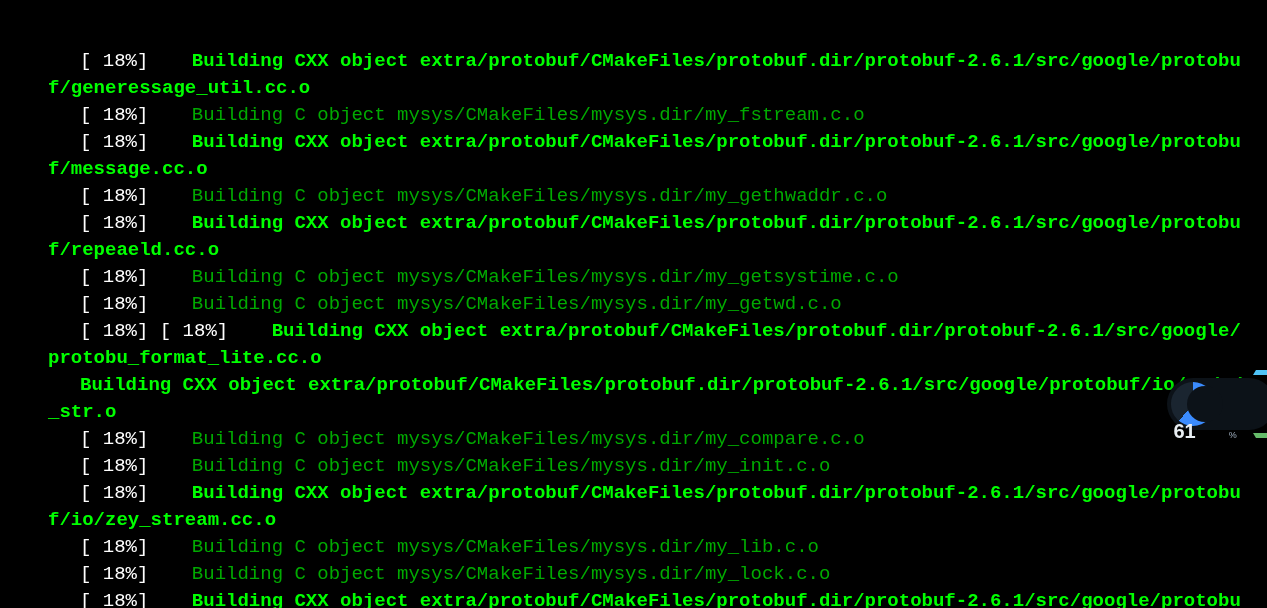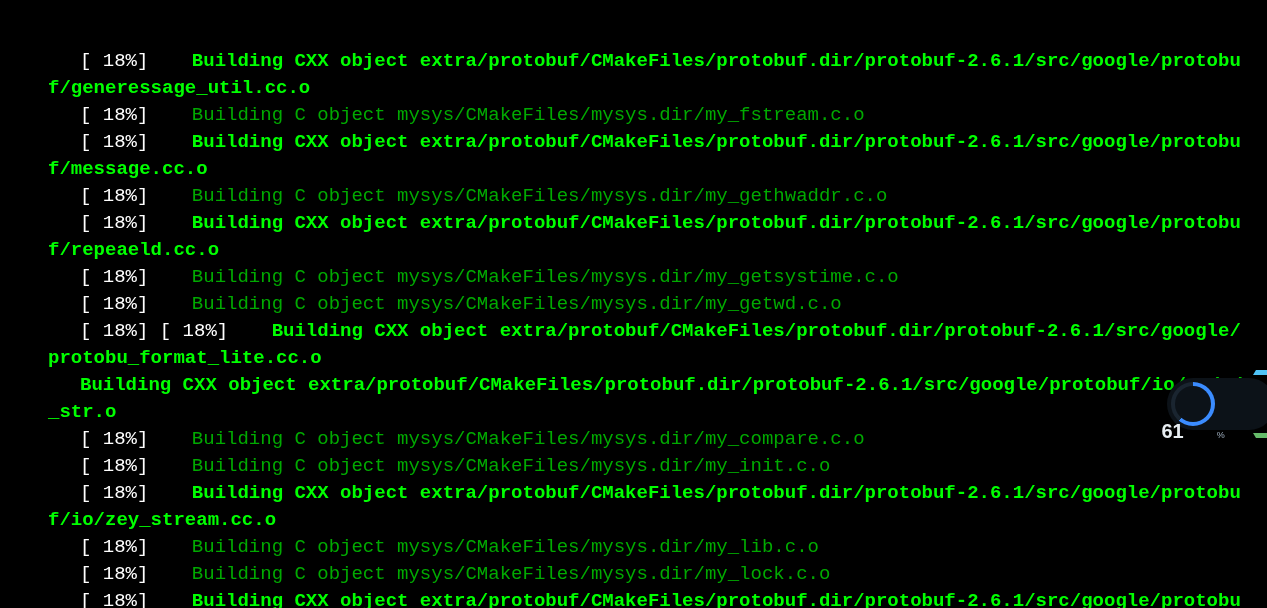--- a/index.html
+++ b/index.html
@@ -40,21 +40,21 @@
       box-shadow: 0 2px 8px rgba(0,0,0,0.6);
       font-family: Arial, sans-serif;
     }
     .speed-circle {
       width: 44px;
       height: 44px;
       border-radius: 50%;
       background: conic-gradient(#3b8cff 0deg 220deg, #1a2530 220deg 360deg);
       display: flex;
       align-items: center;
-      justify-content: center;
+      justify-content: flex-start;
       position: relative;
     }
     .speed-inner {
       width: 36px;
       height: 36px;
       border-radius: 50%;
       background: #0c1218;
       display: flex;
       align-items: baseline;
       justify-content: center;

